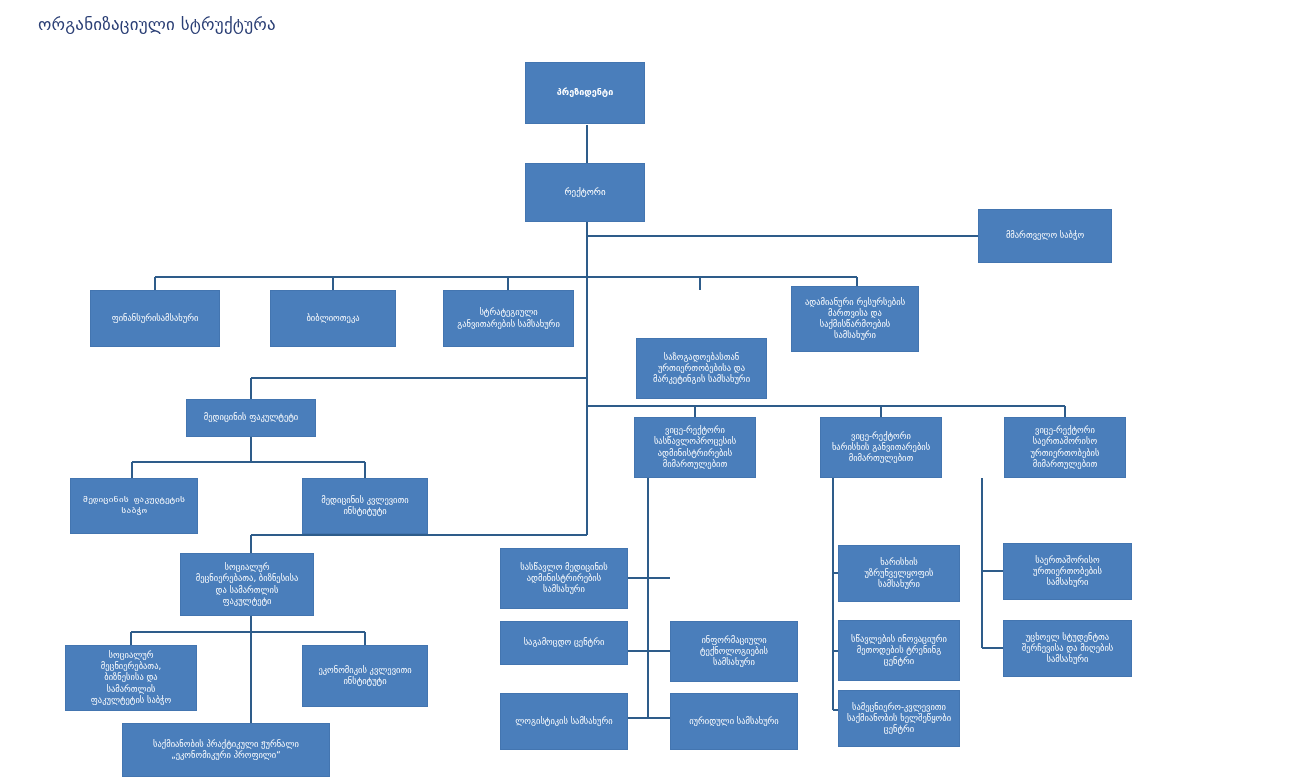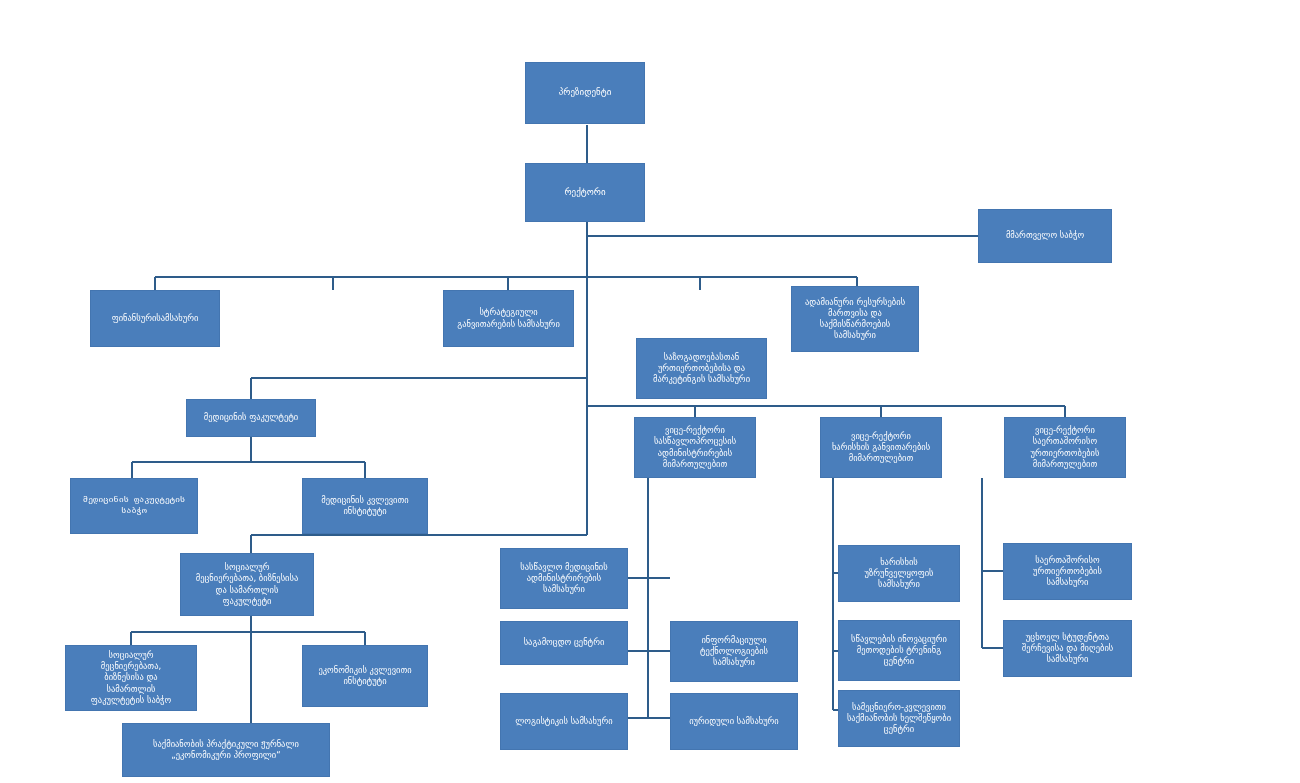--- a/index.html
+++ b/index.html
@@ -36,20 +36,21 @@
     white-space:pre-line;
     z-index:2;
   }
   .node.lg{font-size:9px;}
 </style>
 </head>
 <body>
 
 <div id="chart-root">
 
+  <div id="page-title">ორგანიზაციული სტრუქტურა</div>
 
   <svg id="connectors" viewBox="0 0 1300 783" width="1300" height="783" aria-hidden="true">
     <g stroke="#2e5c8a" stroke-width="1.4" fill="none" shape-rendering="crispEdges">
 
       <line x1="587" y1="125" x2="587" y2="163"></line>
 
       <line x1="587" y1="222" x2="587" y2="535"></line>
 
       <line x1="587" y1="236" x2="978" y2="236"></line>
 
@@ -92,28 +93,29 @@
       <line x1="833" y1="573" x2="838" y2="573"></line>
       <line x1="833" y1="651" x2="838" y2="651"></line>
       <line x1="833" y1="710" x2="838" y2="710"></line>
 
       <line x1="982" y1="478" x2="982" y2="648"></line>
       <line x1="982" y1="571" x2="1003" y2="571"></line>
       <line x1="982" y1="648" x2="1003" y2="648"></line>
     </g>
   </svg>
 
-  <div class="node lg" style="left:525px;top:62px;width:120px;height:62px;">პრეზიდენტი</div>
+  <div class="node lg" style="left:525px;top:62px;width:120px;height:62px;font-weight:bold;">პრეზიდენტი</div>
 
   <div class="node lg" style="left:525px;top:163px;width:120px;height:59px;">რექტორი</div>
 
   <div class="node" style="left:978px;top:209px;width:134px;height:54px;">მმართველო საბჭო</div>
 
   <div class="node" style="left:90px;top:290px;width:130px;height:57px;">ფინანსურისამსახური</div>
 
+  <div class="node" style="left:270px;top:290px;width:126px;height:57px;">ბიბლიოთეკა</div>
 
   <div class="node" style="left:443px;top:290px;width:131px;height:57px;">სტრატეგიული
 განვითარების სამსახური</div>
 
   <div class="node" style="left:636px;top:290px;width:131px;height:61px;margin-top:48px;">საზოგადოებასთან
 ურთიერთობებისა და
 მარკეტინგის სამსახური</div>
 
   <div class="node" style="left:791px;top:286px;width:128px;height:66px;">ადამიანური რესურსების
 მართვისა და

